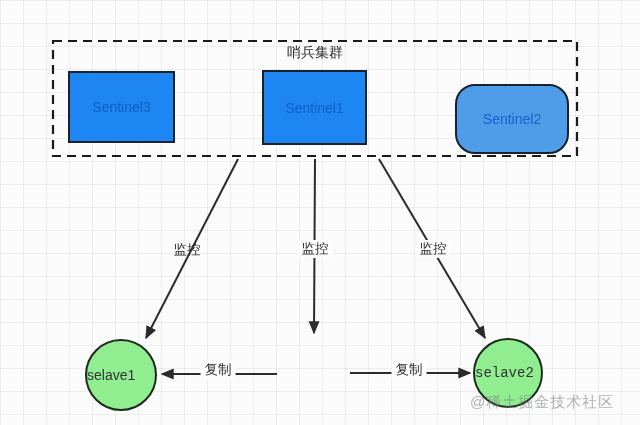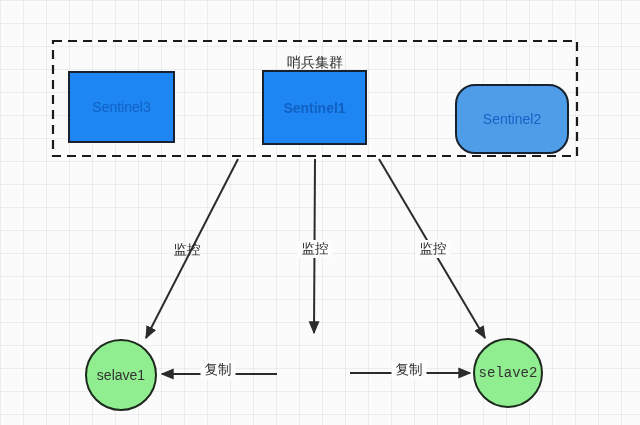--- a/index.html
+++ b/index.html
@@ -11,52 +11,52 @@
     background-color:#fbfbfb;
     background-image:
       linear-gradient(to right, rgba(0,0,0,0.055) 1px, transparent 1px),
       linear-gradient(to bottom, rgba(0,0,0,0.055) 1px, transparent 1px);
     background-size:23px 23px;
   }
   
   .cluster{position:absolute;left:52px;top:40px;width:526px;height:117px;}
   .cluster-title{
     position:absolute;left:0;right:0;top:4px;
-    text-align:center;font-size:14px;color:#2b2b2b;margin-top:10px;
+    text-align:center;font-size:14px;color:#2b2b2b;
   }
   .sentinel{
     position:absolute;
     background:#1e86f2;
     border:2px solid #17222e;
     box-sizing:border-box;
     display:flex;align-items:center;justify-content:center;
     font-size:14px;color:#1160c4;
   }
   .sentinel.alt{background:#4f9de8;color:#1563c6;}
   .s-left{left:16px;top:31px;width:107px;height:72px;}
-  .s-mid{left:210px;top:30px;width:105px;height:75px;font-weight:bold;}
+  .s-mid{left:210px;top:30px;width:105px;height:75px;}
   .s-right{left:403px;top:44px;width:114px;height:70px;border-radius:20px;}
   
   .edges{position:absolute;left:0;top:0;z-index:2;}
   .edge{stroke:#2b2b2b;stroke-width:2;}
   
   .edge-label{
     position:absolute;z-index:3;
     transform:translate(-50%,-50%);
     font-size:13.5px;color:#2b2b2b;white-space:nowrap;text-align:center;
   }
   .edge-label.masked{background:#fdfdfd;padding:0 4px;}
   
   .node{
     position:absolute;z-index:2;
     border-radius:50%;
     border:2.5px solid #1d2a1d;
     box-sizing:border-box;
     background:#90ee90;
-    display:flex;align-items:center;justify-content:center;
+    display:flex;align-items:center;
     font-size:14px;color:#333;
   }
   .node.master{background:#50dd50;}
   .n-left{left:85px;top:339px;width:72px;height:72px;}
   .n-mid{left:277px;top:338px;width:72px;height:72px;}
   .n-right{left:473px;top:338px;width:70px;height:70px;font-family:Liberation Mono, monospace;}
   
   .watermark{
     position:absolute;left:470px;top:393px;z-index:10;
     font-size:15px;letter-spacing:1px;white-space:nowrap;
@@ -101,14 +101,15 @@
   <div class="edge-label masked" style="left:218px;top:370px">复制</div>
   <div class="edge-label masked" style="left:409px;top:370px">复制</div>
 
   <div class="node n-left">
     <span>selave1</span>
   </div>
   <div class="node n-right">
     <span>selave2</span>
   </div>
 
+  <div class="watermark">@稀土掘金技术社区</div>
 
 </div>
 
 </body></html>

